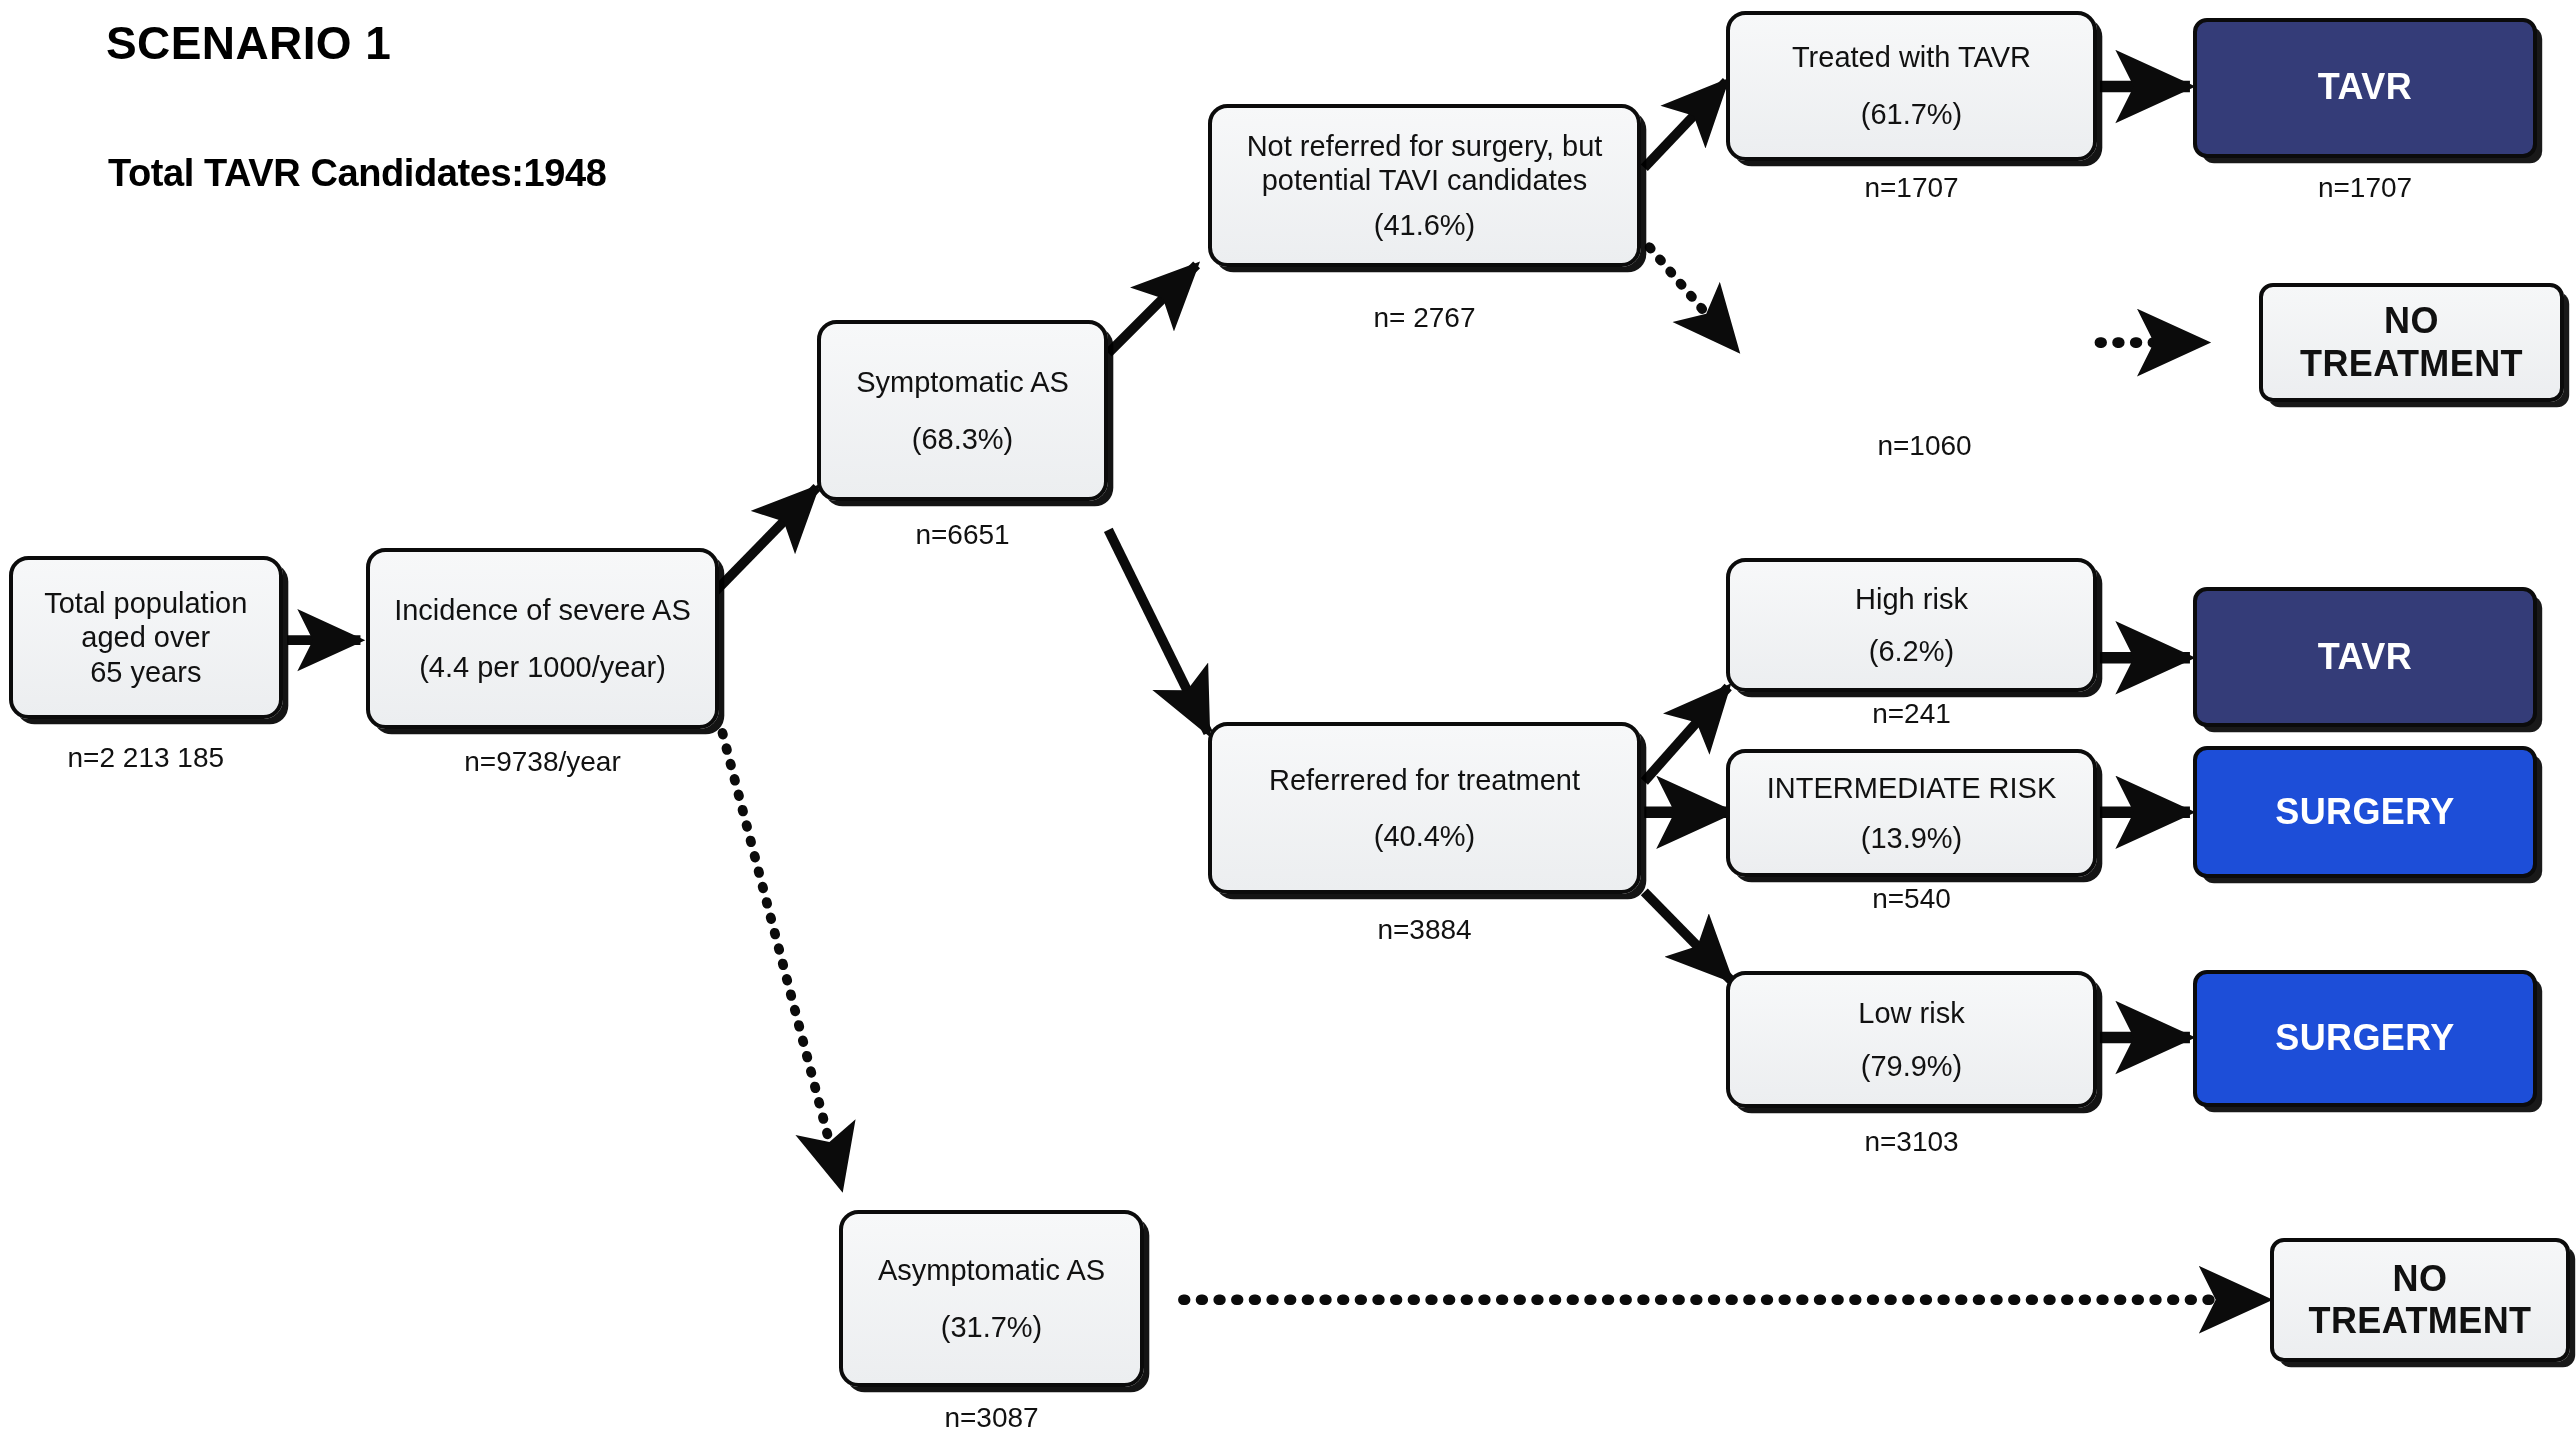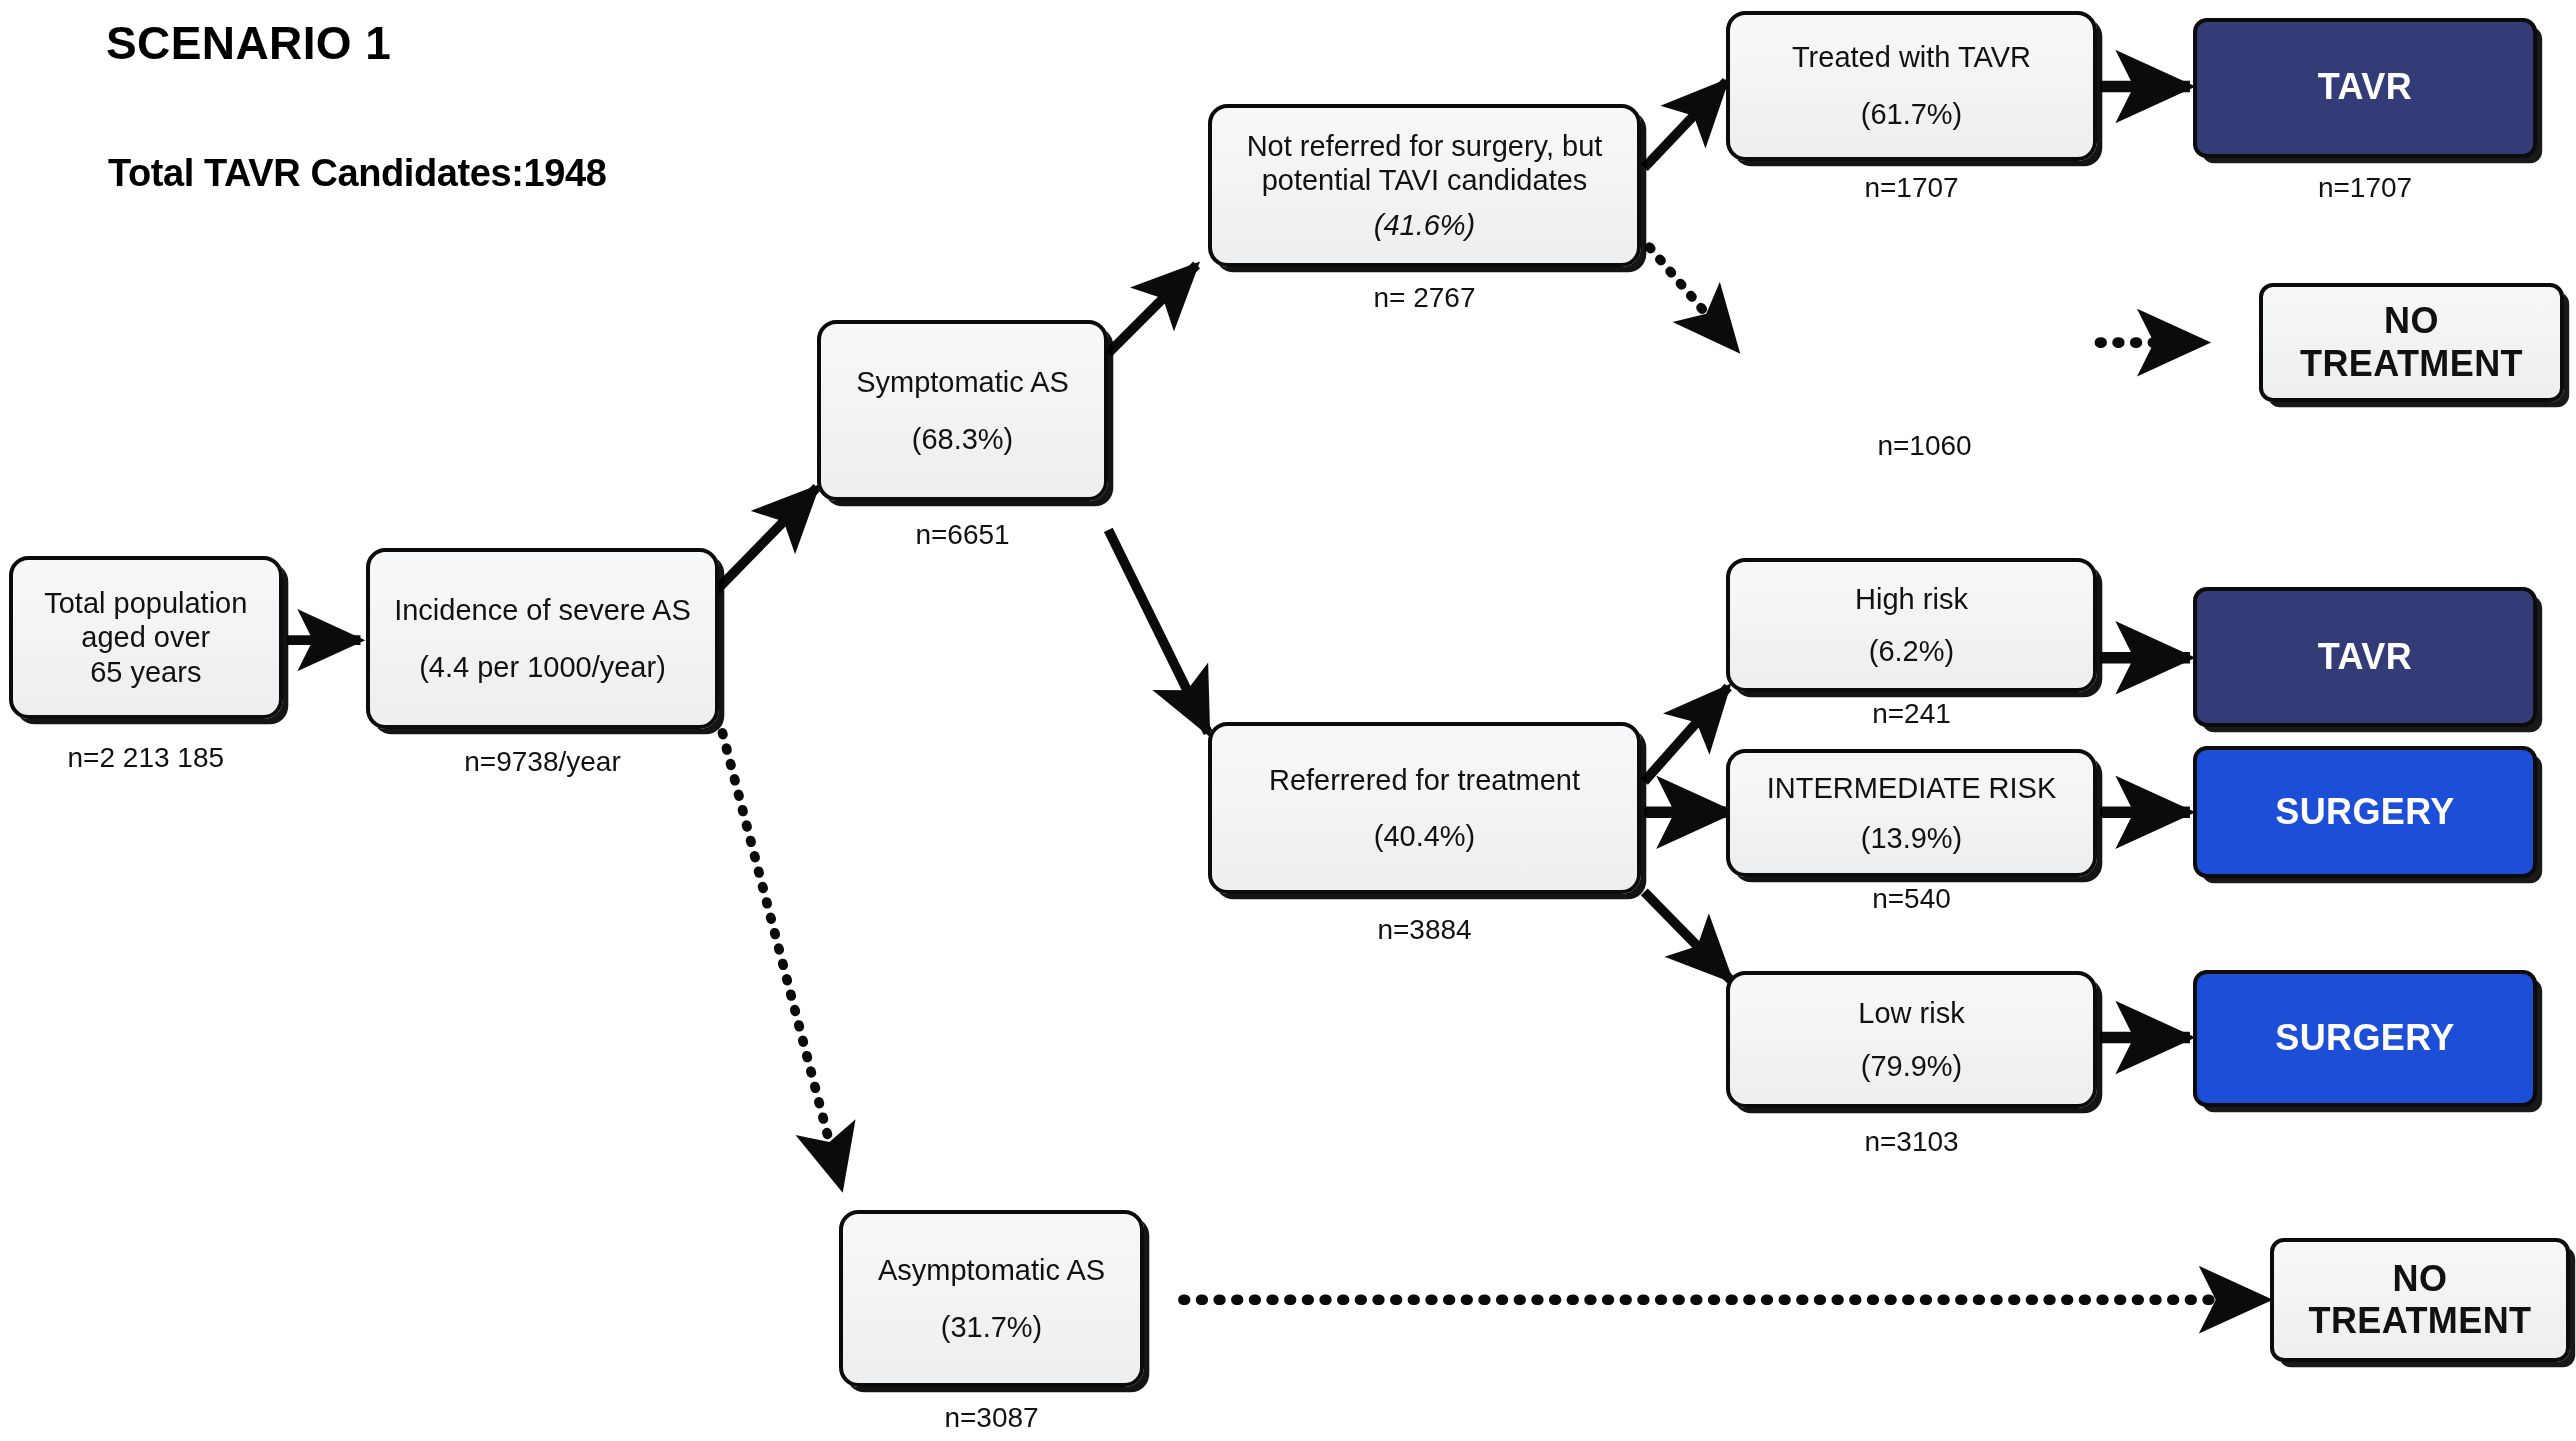--- a/index.html
+++ b/index.html
@@ -171,23 +171,23 @@
 
   <div class="node tight" style="left:817px; top:320px; width:291px; height:181px;">
     <div class="line1">Symptomatic AS</div>
     <div class="pct">(68.3%)</div>
   </div>
   <div class="ncap" style="left:817px; top:519px; width:291px;">n=6651</div>
 
   <div class="node tight" style="left:1208px; top:104px; width:433px; height:163px;">
     <div class="line1">Not referred for surgery, but
 potential TAVI candidates</div>
-    <div class="pct" style="margin-top:12px;font-style:italic;">(41.6%)</div>
-  </div>
-  <div class="ncap" style="left:1208px; top:282px; width:433px;">n= 2767</div>
+    <div class="pct" style="margin-top:12px;">(41.6%)</div>
+  </div>
+  <div class="ncap" style="left:1208px; top:302px; width:433px;">n= 2767</div>
 
   <div class="node tight" style="left:1208px; top:722px; width:433px; height:172px;">
     <div class="line1">Referrered  for treatment</div>
     <div class="pct">(40.4%)</div>
   </div>
   <div class="ncap" style="left:1208px; top:914px; width:433px;">n=3884</div>
 
   <div class="node tight" style="left:1726px; top:10.6px; width:371px; height:150px;">
     <div class="line1">Treated with TAVR</div>
     <div class="pct">(61.7%)</div>

